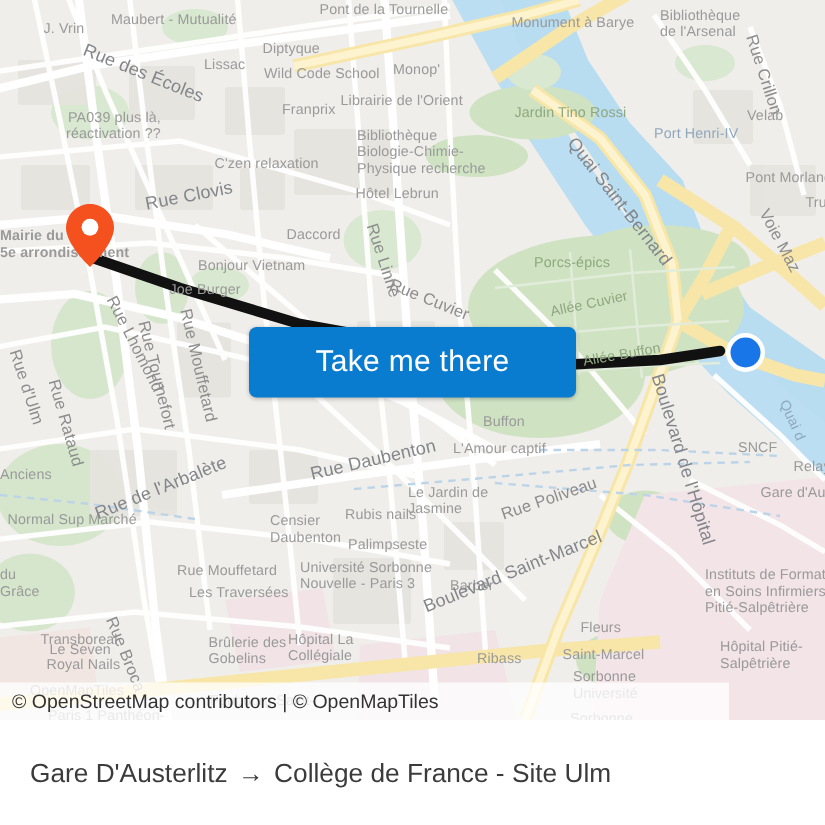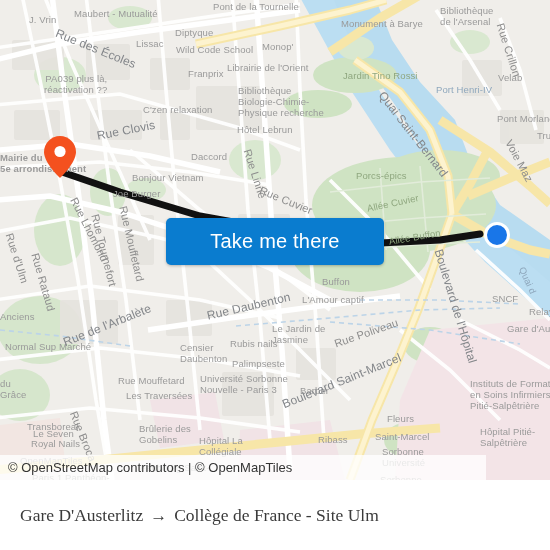--- a/index.html
+++ b/index.html
@@ -135,21 +135,20 @@
     padding: 0 18px 0 20px;
   }
   #trip-title {
     flex: 1;
     font-size: 17.5px;
     color: #3b3b3b;
     white-space: nowrap;
     display: flex;
     align-items: flex-end;
     gap: 7px;
-    font-family: Liberation Serif, serif;
   }
   #trip-title .arrow { font-size: 17px; color: #3b3b3b; }
   #brand {
     display: flex;
     align-items: center;
     gap: 3px;
   }
   #brand .brand-name {
     font-size: 22px;
     color: #111111;
@@ -287,21 +286,21 @@
         </g>
 
         <path class="route-line" d="M62,172 L120,192 L200,216 L300,234 L380,243 L440,240 L480,234"></path>
       </g>
     </svg>
 
     <div id="map-labels">
         <div class="lbl poi" style="left: 29px; top: 14px;">J. Vrin</div>
         <div class="lbl poi" style="left: 74px; top: 8px;">Maubert - Mutualité</div>
         <div class="lbl poi" style="left: 213px; top: 1px;">Pont de la Tournelle</div>
-        <div class="lbl poi" style="left: 341px; top: 18px;">Monument à Barye</div>
+        <div class="lbl poi" style="left: 341px; top: 10px;">Monument à Barye</div>
         <div class="lbl poi" style="left: 440px; top: 5px;">Bibliothèque
 de l'Arsenal</div>
         <div class="lbl poi" style="left: 175px; top: 27px;">Diptyque</div>
         <div class="lbl poi" style="left: 136px; top: 38px;">Lissac</div>
         <div class="lbl road" style="left: 505px; top: 22px; transform: rotate(72deg); transform-origin: left top;">Rue Crillon</div>
         <div class="lbl bigroad" style="left: 58px; top: 28px; transform: rotate(22deg); transform-origin: left top;">Rue des Écoles</div>
         <div class="lbl poi" style="left: 176px; top: 44px;">Wild Code School</div>
         <div class="lbl poi" style="left: 262px; top: 41px;">Monop'</div>
         <div class="lbl poi" style="left: 188px; top: 68px;">Franprix</div>
         <div class="lbl poi" style="left: 227px; top: 62px;">Librairie de l'Orient</div>
@@ -362,21 +361,21 @@
         <div class="lbl poi" style="left: 470px; top: 378px;">Instituts de Formation
 en Soins Infirmiers
 Pitié-Salpêtrière</div>
         <div class="lbl poi" style="left: 0px; top: 378px;">du
 Grâce</div>
         <div class="lbl poi" style="left: 33px; top: 404px; margin-top: 24px;">Le Seven</div>
         <div class="lbl poi" style="left: 27px; top: 421px;">Transboreal</div>
         <div class="lbl road" style="left: 78px; top: 410px; transform: rotate(68deg); transform-origin: left top;">Rue Broca</div>
         <div class="lbl poi" style="left: 139px; top: 423px;">Brûlerie des
 Gobelins</div>
-        <div class="lbl poi" style="left: 192px; top: 435px; margin-left: 7px;">Hôpital La
+        <div class="lbl poi" style="left: 192px; top: 421px;">Hôpital La
 Collégiale</div>
         <div class="lbl poi" style="left: 387px; top: 413px;">Fleurs</div>
         <div class="lbl poi" style="left: 31px; top: 438px;">Royal Nails</div>
         <div class="lbl poi" style="left: 318px; top: 434px;">Ribass</div>
         <div class="lbl poi" style="left: 375px; top: 431px;">Saint-Marcel</div>
         <div class="lbl poi" style="left: 480px; top: 426px;">Hôpital Pitié-
 Salpêtrière</div>
         <div class="lbl poi" style="left: 382px; top: 446px;">Sorbonne
 Université</div>
         <div class="lbl poi" style="left: 20px; top: 455px;">OpenMapTiles</div>

